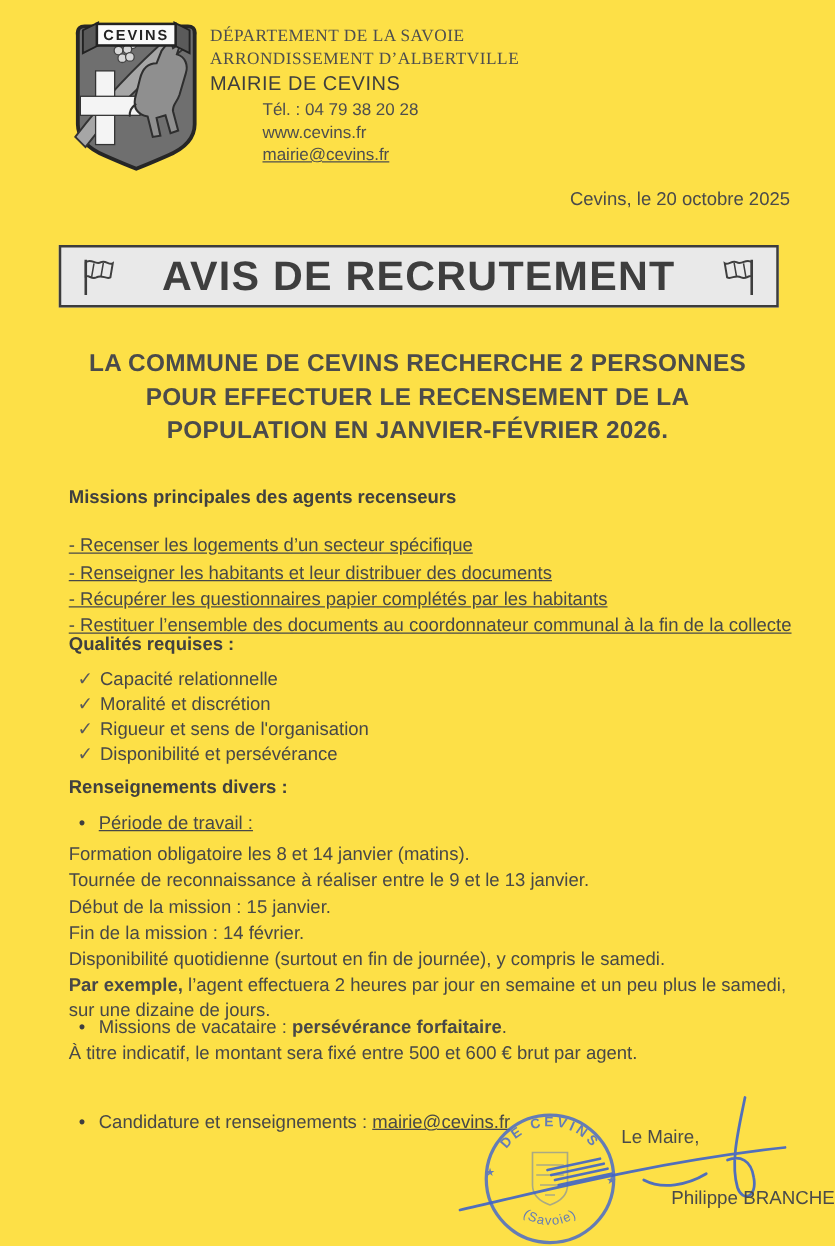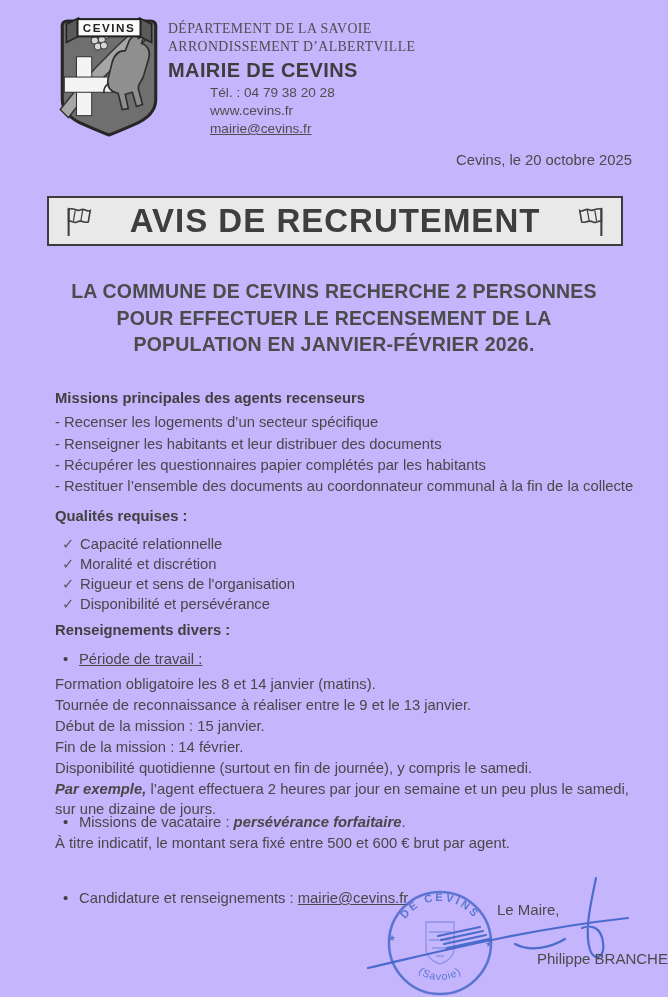--- a/index.html
+++ b/index.html
@@ -1,47 +1,47 @@
 <!DOCTYPE html>
 <html><head>
 <meta charset="utf-8">
 <style>
   html,body{margin:0;padding:0;background:#ffffff;}
   .page{
-    position:relative;width:668px;height:997px;background:#c4b5fd;
+    position:relative;width:668px;height:997px;background:#fde047;
     font-family:"Liberation Sans",sans-serif;color:#474747;overflow:hidden;
   }
   .abs{position:absolute;}
   
   .hdr-text{left:168px;top:20px;}
   .hdr-serif{font-family:"Liberation Serif",serif;font-size:13.8px;letter-spacing:.4px;line-height:18px;color:#4e4e4e;}
-  .hdr-mairie{font-size:20px;font-weight:bold;letter-spacing:.4px;color:#3e3e3e;margin:3px 0 2px;}
+  .hdr-mairie{font-size:16px;font-weight:normal;letter-spacing:.4px;color:#3e3e3e;margin:3px 0 2px;}
   .hdr-contact{font-size:13.6px;line-height:18px;color:#4e4e4e;margin-left:42px;}
   .u{text-decoration:underline;}
   
   .date-line{right:36px;top:152px;font-size:14.8px;color:#4a4a4a;}
   
   .banner{
     left:47px;top:196px;width:576px;height:50px;background:#e9e9e9;
     border:2px solid #3c3c3c;display:flex;align-items:center;justify-content:space-between;
     padding:0 14px;box-sizing:border-box;
   }
   .banner-title{font-size:33px;font-weight:bold;letter-spacing:1px;color:#3e3e3e;white-space:nowrap;}
   
   .headline{left:44px;top:278px;width:580px;text-align:center;font-size:19.5px;
     font-weight:bold;line-height:26.5px;color:#4b4b4b;letter-spacing:.2px;}
   
   .sec{left:55px;width:586px;font-size:14.8px;line-height:21.3px;color:#484848;}
   .sec-title{font-weight:bold;color:#404040;}
-  .mission-items{margin-top:3px;}
+  .mission-items{margin-top:18px;text-decoration:underline;}
   .check-row{line-height:20px;padding-left:7px;}
   .check{display:inline-block;width:18px;color:#5a5a5a;}
   .bullet-row{padding-left:8px;}
   .bullet{display:inline-block;width:16px;color:#3f3f3f;}
-  .bi{font-weight:bold;font-style:italic;}
+  .bi{font-weight:bold;}
   .para{line-height:20.9px;}
   
   .sig-role{left:497px;top:901px;font-size:15px;color:#4a4a4a;}
   .sig-name{left:497px;top:950px;font-size:15px;color:#4a4a4a;margin-left:40px;}
 </style>
 </head>
 <body>
 
 <div class="page">
 

